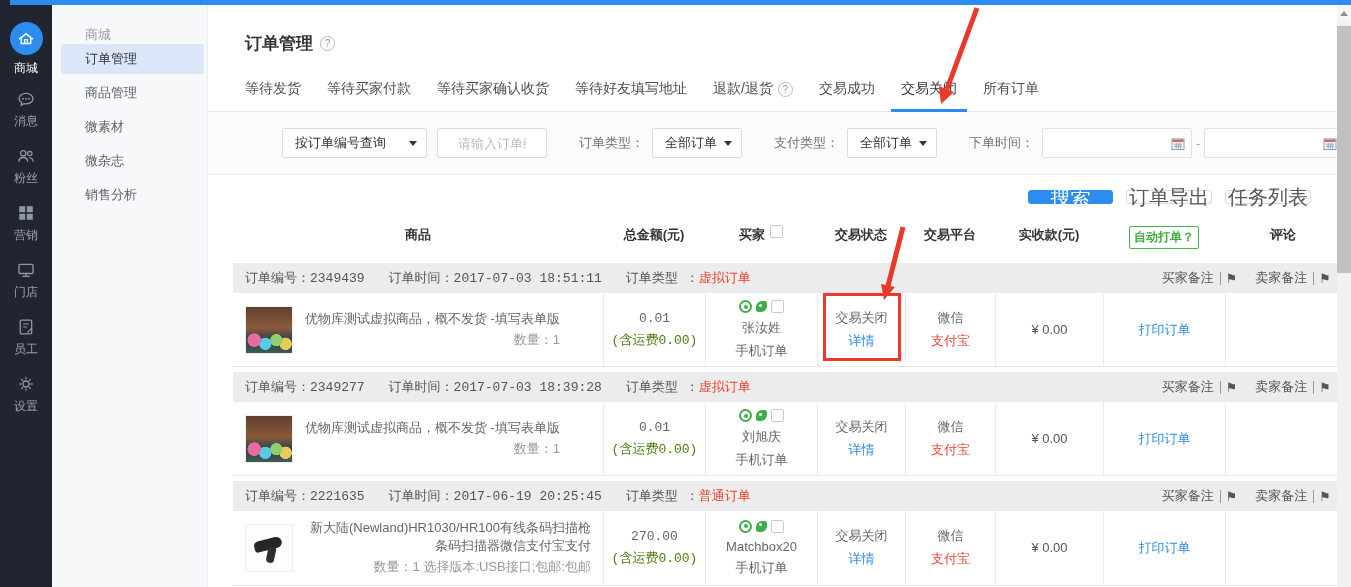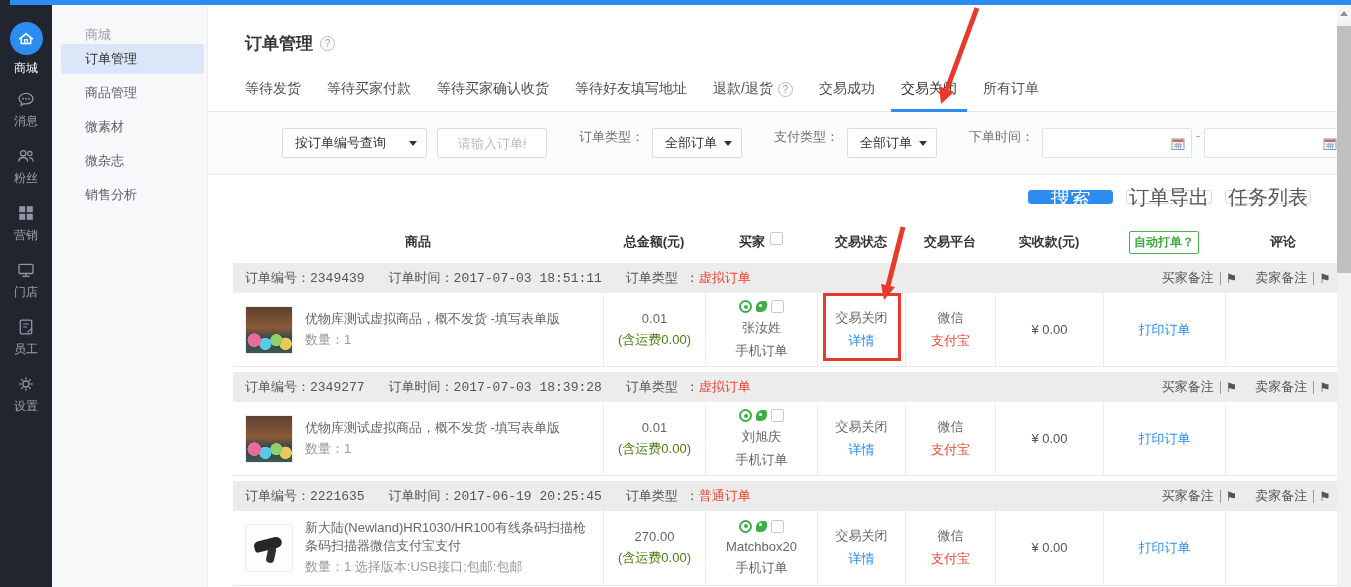--- a/index.html
+++ b/index.html
@@ -29,59 +29,59 @@
   
   .main { position:absolute; left:208px; top:5px; right:0; bottom:0; background:#fff; overflow:hidden; }
   .page-title { margin:27px 0 0 37px; font-size:17px; font-weight:bold; color:#333; display:flex; align-items:center; gap:7px; }
   .qmark { display:inline-block; width:15px; height:15px; border:1px solid #b9b9b9; border-radius:50%; color:#9a9a9a; font-size:10px; font-weight:normal; line-height:14px; text-align:center; cursor:pointer; }
 
   .tabs { margin-top:25px; padding:0 0 13px 37px; border-bottom:1px solid #e7e7e7; display:flex; gap:26px; font-size:14px; color:#4a4f55; }
   .tab { position:relative; cursor:pointer; display:flex; align-items:center; gap:5px; white-space:nowrap; }
   .tab.active { color:#333; }
   .tab.active::after { content:""; position:absolute; left:-10px; right:-10px; bottom:-14px; height:3px; background:#2d8cf0; }
 
-  .filterbar { padding:16px 0 16px 37px; background:#fafbfc; border-bottom:1px solid #f1f1f1; display:flex; align-items:flex-start; }
+  .filterbar { padding:16px 0 16px 37px; background:#fafbfc; border-bottom:1px solid #f1f1f1; display:flex; align-items:center; }
   .f-label { color:#737373; margin:0 8px 0 32px; white-space:nowrap; }
   .select { position:relative; height:30px; background:#fff; border:1px solid #dcdcdc; border-radius:2px; display:flex; align-items:center; padding:0 22px 0 12px; color:#333; cursor:pointer; }
   .select .caret { position:absolute; right:9px; top:12px; width:0; height:0; border-left:4px solid transparent; border-right:4px solid transparent; border-top:5px solid #333; }
   .sel-query { width:145px; }
   .sel-small { width:90px; }
   .text-input { width:110px; height:30px; border:1px solid #dcdcdc; border-radius:2px; margin-left:10px; padding:0 20px; font-size:13px; color:#333; background:#fff; }
   .text-input::placeholder { color:#bdbdbd; }
   .date-input { position:relative; width:150px; height:30px; border:1px solid #e2e2e2; border-radius:2px; background:#fff; cursor:text; }
   .date-input .cal { position:absolute; right:6px; top:8px; }
   .date-sep { margin:0 4px; color:#999; }
 
   .actions-row { margin:15px 40px 0 25px; display:flex; justify-content:flex-end; gap:13px; }
   .btn { height:14px; border-radius:3px; font-size:20px; display:flex; align-items:center; justify-content:center; cursor:pointer; }
   .btn-primary { width:85px; background:#2d8cf0; color:#fff; border:1px solid #2d8cf0; }
   .btn-plain { width:86px; background:#fff; color:#555; border:1px solid #d9d9d9; }
 
   
-  .table-head { margin:22px 0 0 25px; width:1108px; height:32px; display:flex; align-items:center; font-weight:bold; color:#333; font-size:13px; }
+  .table-head { margin:22px 0 0 25px; width:1108px; height:32px; display:flex; align-items:flex-start; font-weight:bold; color:#333; font-size:13px; }
   .th { text-align:center; }
   .th-product{ width:370px; } .th-amount{ width:102px; } .th-buyer{ width:112px; display:flex; align-items:center; justify-content:center; gap:5px; }
   .th-status{ width:88px; } .th-platform{ width:90px; } .th-received{ width:108px; } .th-autoprint{ width:122px; } .th-comment{ width:116px; }
   .autoprint-badge { display:inline-block; border:1px solid #44b549; color:#3cab3c; padding:2px 4px; border-radius:2px; font-size:12px; cursor:pointer; }
   .cb { display:inline-block; width:13px; height:13px; border:1px solid #c9c9c9; border-radius:2px; background:#fff; cursor:pointer; }
   .th-buyer .cb { transform:translateY(-4px); }
 
   #orders { margin-left:25px; width:1108px; }
   .order-bar { margin-top:5px; height:30px; background:#ececec; display:flex; align-items:center; justify-content:space-between; padding:0 10px 0 12px; color:#555; font-size:13px; }
   .bar-left { display:flex; gap:24px;font-family:Liberation Mono, monospace; }
   .bar-right { display:flex; gap:18px; }
   .note { display:flex; align-items:center; gap:6px; cursor:pointer; color:#555; }
   .flag { color:#555; font-size:13px; border-left:1px solid #999; padding-left:5px; line-height:13px; }
   .red-text { color:#f0422f; }
 
   .order-row { display:flex; background:#fff; border-bottom:1px solid #e8e8e8; min-height:68px; }
   .cell { display:flex; flex-direction:column; align-items:center; justify-content:center; gap:5px; padding:6px 4px; font-size:13px; color:#666; }
   .cell + .cell { border-left:1px solid #ebebeb; }
-  .c-product { width:370px; flex-direction:row; justify-content:flex-start; gap:12px; padding:8px 12px; align-items:center; }
-  .c-amount { width:102px; } .c-buyer { width:112px; } .c-status { width:88px; position:relative; }
+  .c-product { width:370px; flex-direction:row; justify-content:flex-start; gap:12px; padding:8px 12px; align-items:center;text-align:right; }
+  .c-amount { width:102px;font-family:Liberation Mono, monospace; } .c-buyer { width:112px; } .c-status { width:88px; position:relative; }
   .c-platform { width:90px; } .c-received { width:108px; color:#555; } .c-print { width:122px; } .c-comment { width:116px; }
   .thumb { width:48px; height:48px; flex:0 0 48px; border:1px solid #eee; }
   .restaurant-photo { background-image:
       radial-gradient(circle at 18% 72%, #e86ba0 0 13%, transparent 14%),
       radial-gradient(circle at 42% 80%, #59c9e8 0 13%, transparent 14%),
       radial-gradient(circle at 66% 72%, #8fd06a 0 13%, transparent 14%),
       radial-gradient(circle at 86% 80%, #e8c95a 0 11%, transparent 12%),
       linear-gradient(180deg,#5f4030 0%,#8a5a3a 45%,#33434b 70%,#3e5a50 100%); }
   .barcode-scanner-photo { background:#fdfdfd; position:relative; }
   .barcode-scanner-photo::before { content:""; position:absolute; left:8px; top:14px; width:28px; height:11px; background:#262626; border-radius:5px 6px 6px 3px; transform:rotate(-14deg); }

